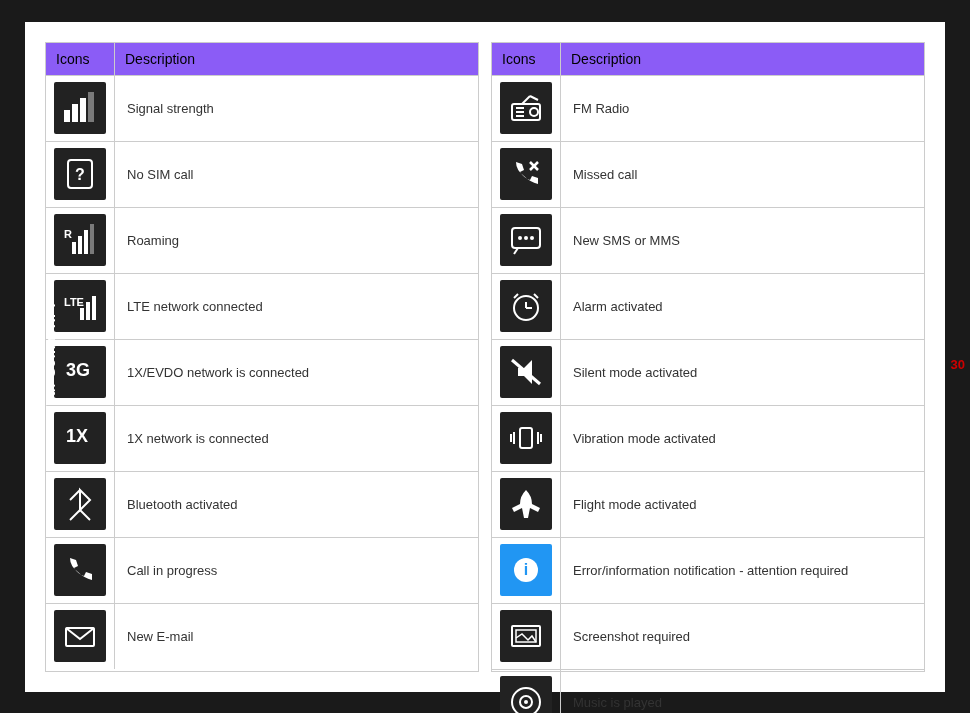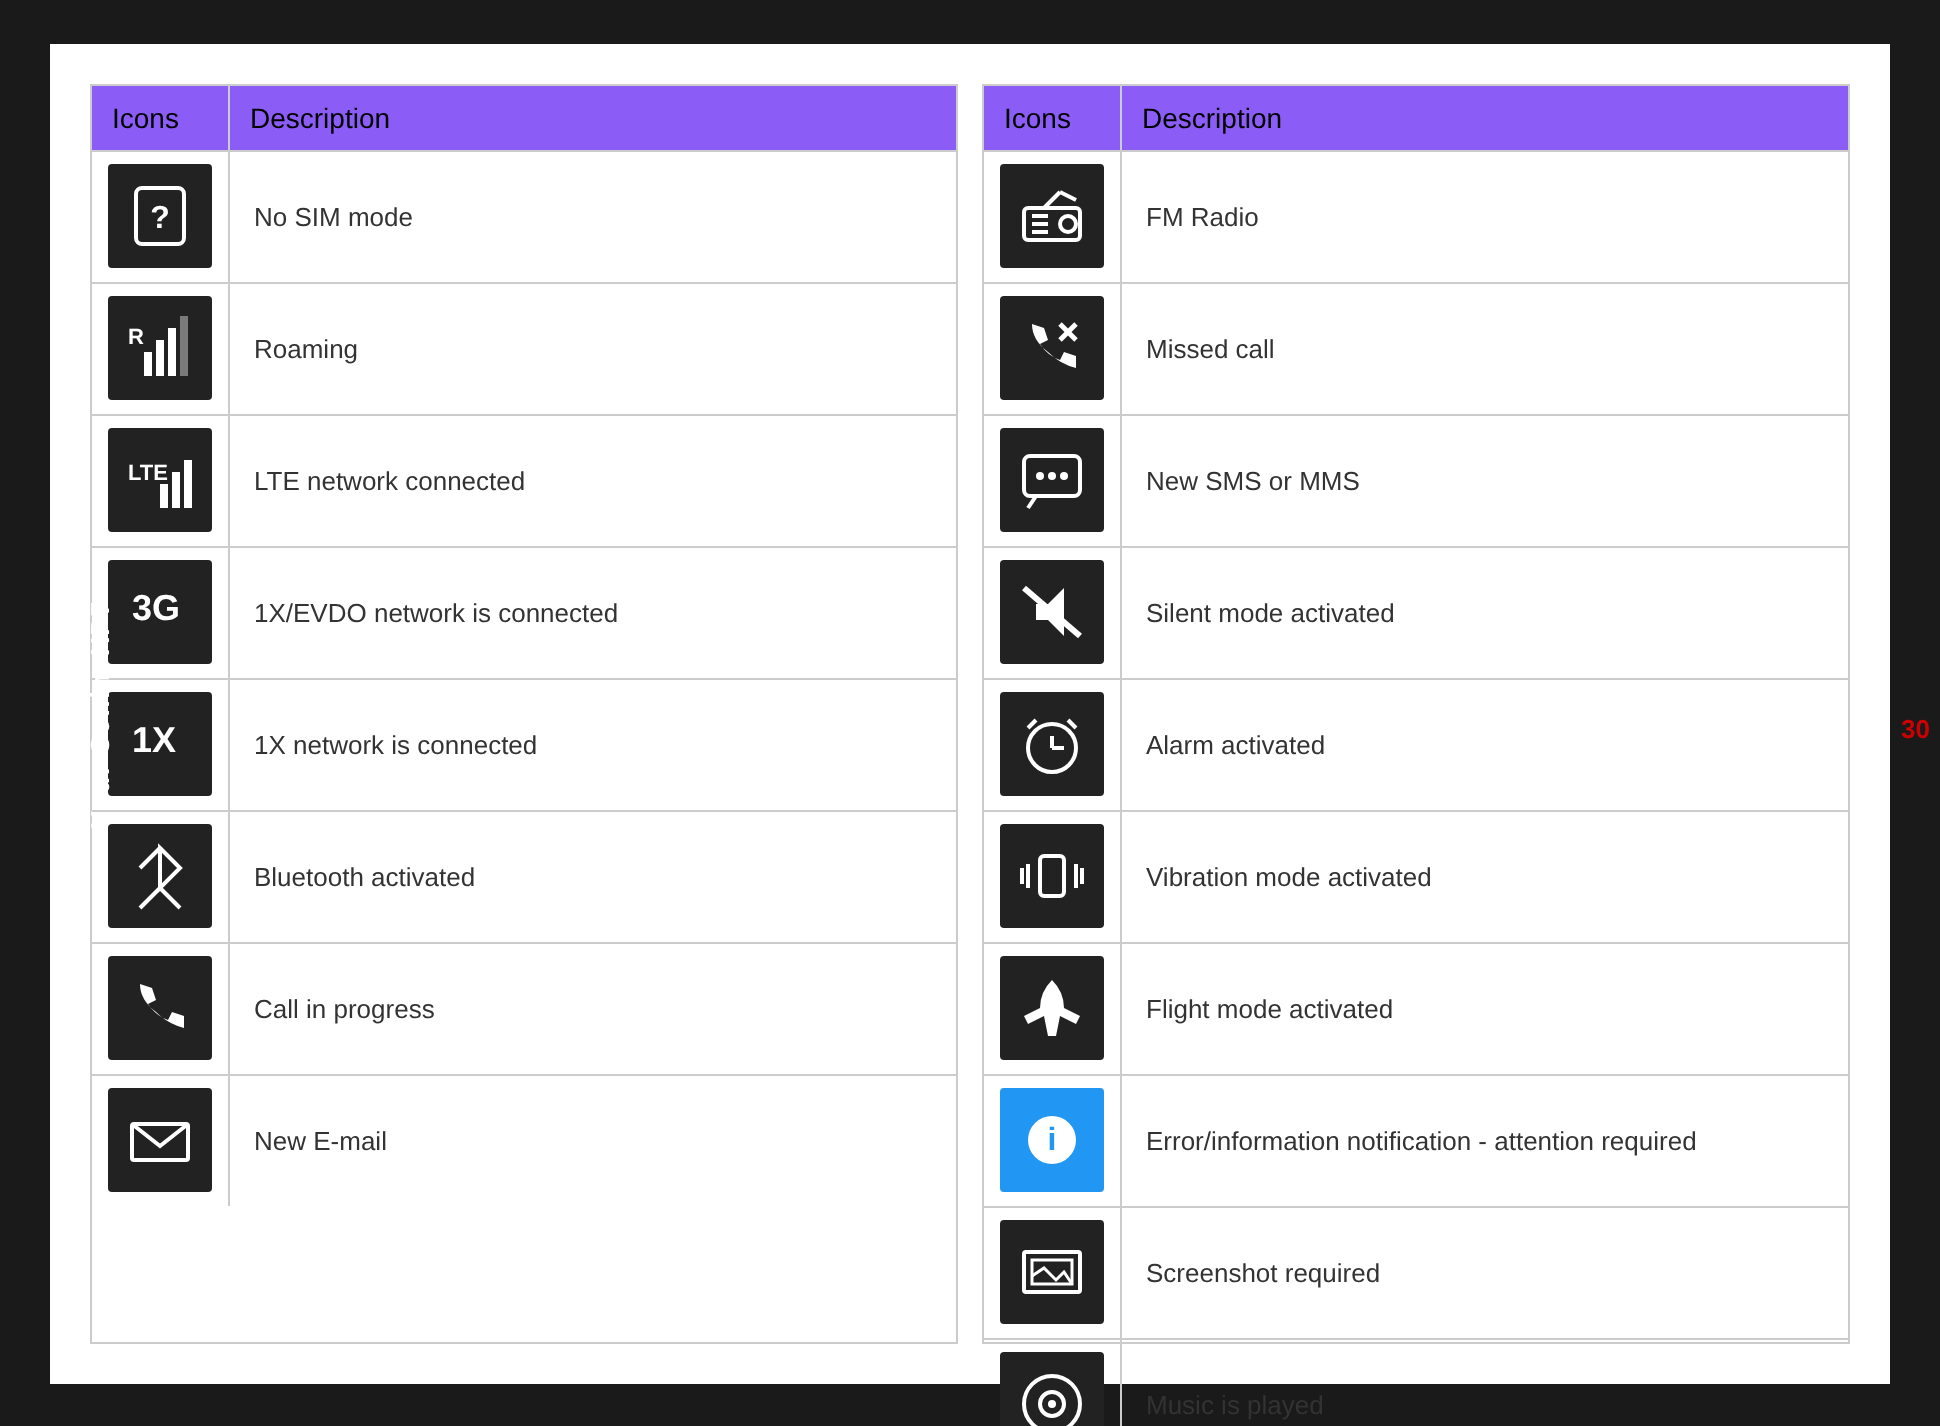--- a/index.html
+++ b/index.html
@@ -139,28 +139,39 @@
 
     <div class="table-wrapper">
       <table>
         <thead>
           <tr>
             <th>Icons</th>
             <th>Description</th>
           </tr>
         </thead>
         <tbody id="left-tbody">
+        <tr>
+              <td class="icon-cell"><div class="icon-img">
+                  <svg width="36" height="36" viewBox="0 0 36 36" fill="white">
+      <rect x="2" y="20" width="6" height="12" fill="white"></rect>
+      <rect x="10" y="14" width="6" height="18" fill="white"></rect>
+      <rect x="18" y="8" width="6" height="24" fill="white"></rect>
+      <rect x="26" y="2" width="6" height="30" fill="white" opacity="0.4"></rect>
+    </svg>
+                </div></td>
+              <td class="desc-cell">Signal strength</td>
+            </tr>
             <tr>
               <td class="icon-cell"><div class="icon-img">
                   <svg width="36" height="36" viewBox="0 0 36 36" fill="white">
       <rect x="6" y="4" width="24" height="28" rx="3" fill="none" stroke="white" stroke-width="2"></rect>
       <text x="18" y="24" text-anchor="middle" fill="white" font-size="16" font-weight="bold">?</text>
     </svg>
                 </div></td>
-              <td class="desc-cell">No SIM mode</td>
+              <td class="desc-cell">No SIM call</td>
             </tr>
             <tr>
               <td class="icon-cell"><div class="icon-img">
                   <svg width="36" height="36" viewBox="0 0 36 36">
       <text x="2" y="16" fill="white" font-size="11" font-weight="bold">R</text>
       <rect x="10" y="20" width="4" height="12" fill="white"></rect>
       <rect x="16" y="14" width="4" height="18" fill="white"></rect>
       <rect x="22" y="8" width="4" height="24" fill="white"></rect>
       <rect x="28" y="2" width="4" height="30" fill="white" opacity="0.4"></rect>
     </svg>
@@ -267,41 +278,41 @@
       <circle cx="18" cy="16" r="2" fill="white"></circle>
       <circle cx="24" cy="16" r="2" fill="white"></circle>
       <path d="M10 26 L6 32" stroke="white" stroke-width="2"></path>
     </svg>
                 </div></td>
               <td class="desc-cell">New SMS or MMS</td>
             </tr>
             <tr>
               <td class="icon-cell"><div class="icon-img">
                   <svg width="36" height="36" viewBox="0 0 36 36">
-      <path d="M10 14 L10 22 L16 22 L24 30 L24 6 L16 14 Z" fill="white"></path>
-      <line x1="4" y1="6" x2="32" y2="30" stroke="white" stroke-width="3"></line>
-    </svg>
-                </div></td>
-              <td class="desc-cell">Silent mode activated</td>
-            </tr>
-            <tr>
-              <td class="icon-cell"><div class="icon-img">
-                  <svg width="36" height="36" viewBox="0 0 36 36">
       <circle cx="18" cy="20" r="12" fill="none" stroke="white" stroke-width="2"></circle>
       <line x1="18" y1="14" x2="18" y2="20" stroke="white" stroke-width="2"></line>
       <line x1="18" y1="20" x2="24" y2="20" stroke="white" stroke-width="2"></line>
       <line x1="6" y1="10" x2="10" y2="6" stroke="white" stroke-width="2"></line>
       <line x1="30" y1="10" x2="26" y2="6" stroke="white" stroke-width="2"></line>
     </svg>
                 </div></td>
               <td class="desc-cell">Alarm activated</td>
             </tr>
             <tr>
               <td class="icon-cell"><div class="icon-img">
                   <svg width="36" height="36" viewBox="0 0 36 36">
+      <path d="M10 14 L10 22 L16 22 L24 30 L24 6 L16 14 Z" fill="white"></path>
+      <line x1="4" y1="6" x2="32" y2="30" stroke="white" stroke-width="3"></line>
+    </svg>
+                </div></td>
+              <td class="desc-cell">Silent mode activated</td>
+            </tr>
+            <tr>
+              <td class="icon-cell"><div class="icon-img">
+                  <svg width="36" height="36" viewBox="0 0 36 36">
       <rect x="12" y="8" width="12" height="20" rx="2" fill="none" stroke="white" stroke-width="2"></rect>
       <line x1="6" y1="12" x2="6" y2="24" stroke="white" stroke-width="2"></line>
       <line x1="3" y1="14" x2="3" y2="22" stroke="white" stroke-width="2"></line>
       <line x1="30" y1="12" x2="30" y2="24" stroke="white" stroke-width="2"></line>
       <line x1="33" y1="14" x2="33" y2="22" stroke="white" stroke-width="2"></line>
     </svg>
                 </div></td>
               <td class="desc-cell">Vibration mode activated</td>
             </tr>
             <tr>

